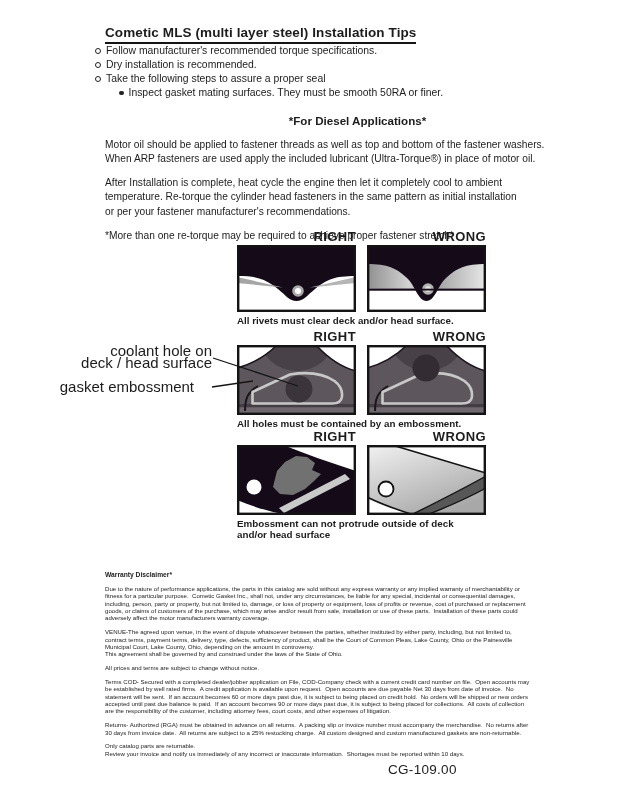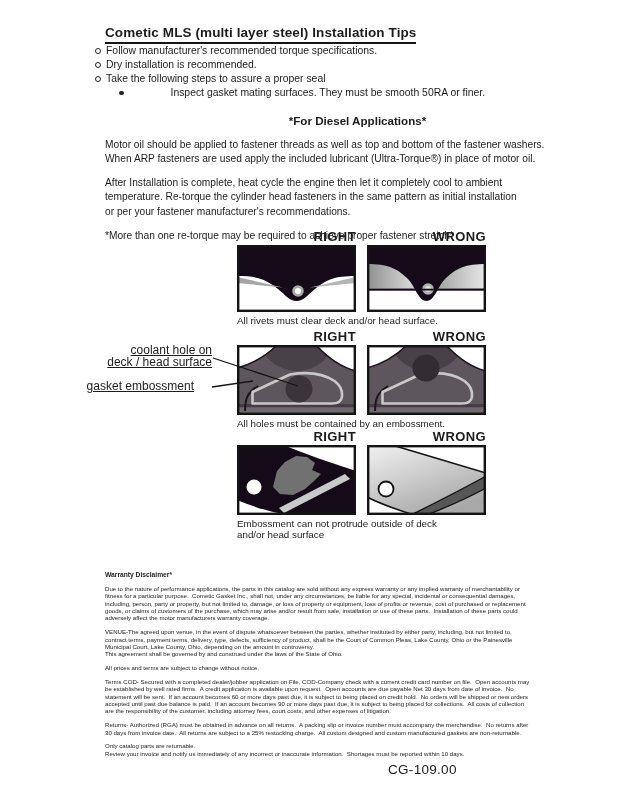--- a/index.html
+++ b/index.html
@@ -3,35 +3,35 @@
 <meta charset="utf-8">
 <style>
   html,body{margin:0;padding:0;background:#e8e8e8;}
   .page{position:relative;width:618px;height:800px;background:#ffffff;margin:0 auto;
         font-family:"Liberation Sans", sans-serif;color:#1c1c1c;overflow:hidden;}
   .title{position:absolute;left:105px;top:25px;font-size:13.5px;font-weight:bold;
          padding-bottom:2px;border-bottom:2px solid #151515;letter-spacing:0.1px;}
   .tips{position:absolute;left:95px;top:44px;width:460px;font-size:10.4px;line-height:14px;
         list-style:none;margin:0;padding:0;text-align:center;}
   .tips li{display:flex;align-items:flex-start;}
-  .tips li.l2{margin-left:24px;gap:42px;}
+  .tips li.l2{margin-left:24px;}
   .b1{flex:none;width:4px;height:4px;border:1.2px solid #222;border-radius:50%;margin:4px 5px 0 0;}
   .b2{flex:none;width:4.5px;height:4.5px;background:#222;border-radius:50%;margin:4.5px 5px 0 0;}
   .diesel{position:absolute;left:105px;top:114px;width:505px;font-size:10.2px;line-height:14.6px;}
   .diesel h2{font-size:11.6px;font-weight:bold;margin:0 0 9px 0;text-align:center;}
   .diesel p{margin:4px 0 9px 0;white-space:pre-wrap;}
   .fig{position:absolute;left:237px;}
   .fig-heads{display:flex;gap:11px;font-weight:bold;font-size:13px;letter-spacing:0.4px;
              line-height:13px;margin-bottom:2px;}
   .fig-heads span{width:119px;text-align:right;}
   .panels{display:flex;gap:11px;}
   .panels svg{display:block;}
-  .caption{font-size:9.8px;font-weight:normal;margin-top:3px;line-height:11px;white-space:pre-wrap;}
-  .fig-label{position:absolute;width:150px;text-align:right;font-size:12px;line-height:11.5px;
-             white-space:pre-line;text-decoration:underline;}
+  .caption{font-size:9.8px;font-weight:bold;margin-top:3px;line-height:11px;white-space:pre-wrap;}
+  .fig-label{position:absolute;width:150px;text-align:right;font-size:15px;line-height:11.5px;
+             white-space:pre-line;}
   #label-coolant{left:62px;top:345px;}
   #label-emboss{left:44px;top:381px;}
   #leader-lines{position:absolute;left:205px;top:350px;z-index:5;pointer-events:none;}
   .disclaimer{position:absolute;left:105px;top:571px;width:470px;}
   .disclaimer h3{font-size:6.7px;font-weight:bold;margin:0 0 7px 0;}
   .disclaimer p{font-size:6.1px;line-height:7.35px;margin:0 0 6.5px 0;white-space:pre-wrap;}
   .page-code{position:absolute;left:388px;top:762px;font-size:13.5px;letter-spacing:0.3px;}
 </style>
 </head>
 <body>

